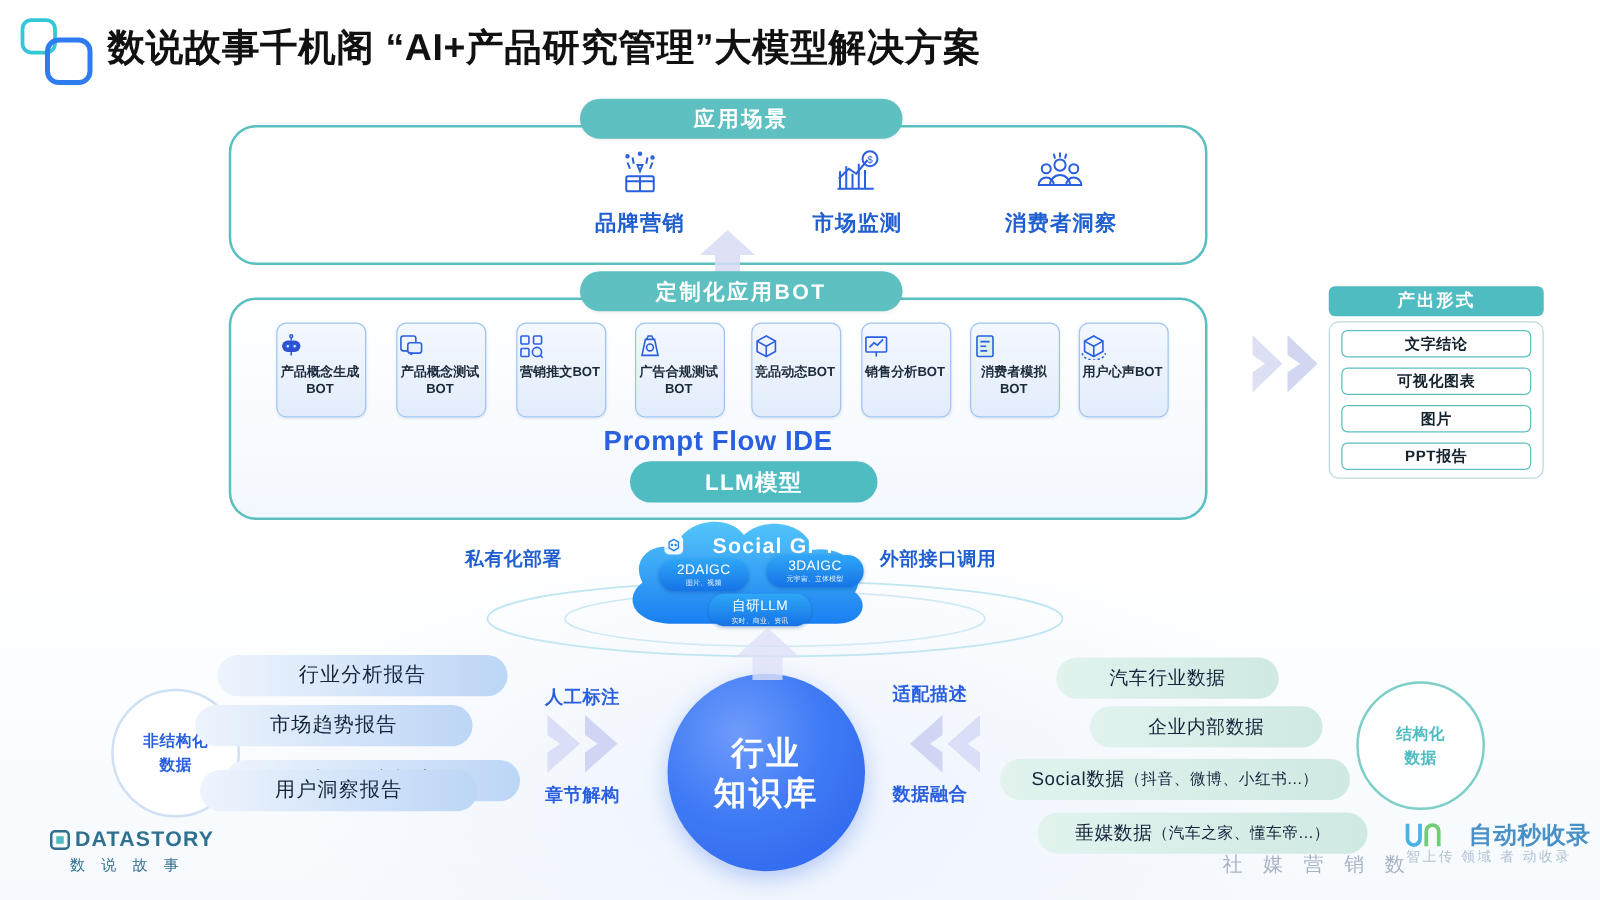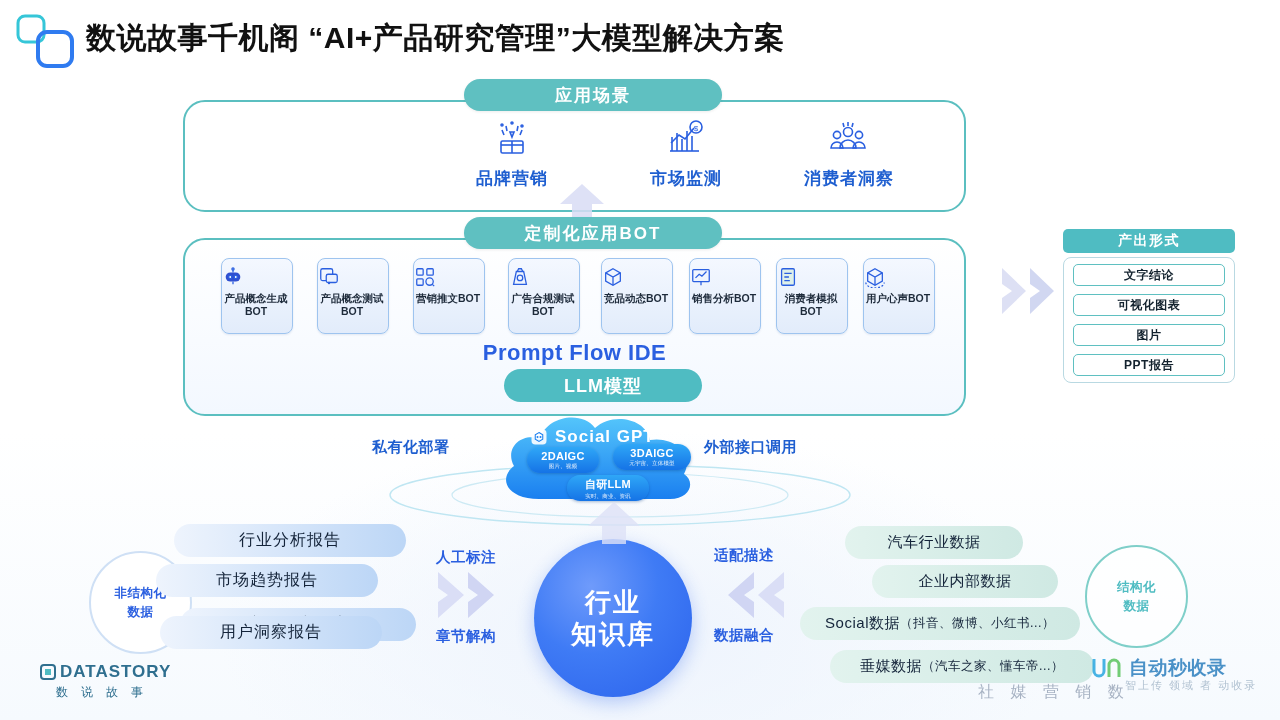--- a/index.html
+++ b/index.html
@@ -100,21 +100,21 @@
   }
   #label-private  { left: 372px; top: 438px; }
   #label-external { left: 704px; top: 438px; }
 
   .cloud-pill {
     position: absolute; border-radius: 14px;
     background: linear-gradient(180deg,#2fa7f7 0%, #1573e6 100%);
     display:flex; flex-direction:column; align-items:center; justify-content:center;
     color:#ffffff; box-shadow: 0 1px 3px rgba(10,60,130,0.35);
   }
-  .cloud-pill .cp-title { font-size: 11px; font-weight: 700; letter-spacing: .3px; }
+  .cloud-pill .cp-title { font-size: 11px; font-weight: 400; letter-spacing: .3px; }
   .cloud-pill .cp-sub { font-size: 5.5px; opacity: .92; margin-top: 1px; letter-spacing:.2px; }
 
   
   #output-title {
     position: absolute; left: 1063px; top: 229px; width: 172px; height: 24px;
     border-radius: 5px; background: #4fbcc2; color:#fff;
     font-size: 14px; font-weight: 700; letter-spacing: 1.5px;
     display:flex; align-items:center; justify-content:center;
   }
   #output-box {
@@ -186,22 +186,22 @@
     display:flex; align-items:center; gap:4px;
   }
   #brand-cn {
     font-size: 12px; color:#2f6f8f; letter-spacing: 13px; padding-left: 16px;
   }
   #watermark-cn {
     position: absolute; left: 978px; top: 682px;
     font-size: 16px; color:#8d9bb0; opacity:.75; letter-spacing: 6px; white-space: nowrap;
   }
   #watermark-brand {
-    position: absolute; left: 1090px; top: 655px;
-    display:flex; align-items:center; gap:3px; opacity:.85;
+    position: absolute; left: 1122px; top: 655px;
+    display:flex; align-items:center; gap:17px; opacity:.85;
   }
   #watermark-brand .wm-text {
     font-size: 19px; font-weight:700; color:#2c7fbe; letter-spacing:.5px; white-space:nowrap;
   }
   #watermark-sub {
     position: absolute; left: 1125px; top: 678px;
     font-size: 11px; color:#9fb3c6; opacity:.8; letter-spacing:2px; white-space:nowrap;
   }
 </style>
 </head>
@@ -374,21 +374,21 @@
     <defs>
       <linearGradient id="cg" x1="0" y1="0" x2="0" y2="1">
         <stop offset="0%" stop-color="#54c5fb"></stop>
           <stop offset="100%" stop-color="#1a7ff0"></stop>
       </linearGradient>
     </defs>
     <path d="M45 95 C12 95 4 74 20 62 C10 44 28 28 46 35 C52 12 88 6 101 24
              C118 8 152 14 156 36 C182 32 200 52 190 70 C202 78 196 95 176 95 Z" fill="url(#cg)"></path>
   </svg>
 
-  <div style="position:absolute;left:530px;top:427px;display:flex;align-items:center;gap:7px">
+  <div style="position:absolute;left:530px;top:427px;display:flex;gap:22px">
     <svg width="18" height="18" viewBox="0 0 24 24">
       <rect x="2" y="2" width="20" height="20" rx="5" fill="#ffffff" opacity=".9"></rect>
       <path d="M12 6 L17 9 L17 15 L12 18 L7 15 L7 9 Z" fill="none" stroke="#1a7ff0" stroke-width="1.4"></path>
       <circle cx="10" cy="12" r="1.3" fill="#1a7ff0"></circle>
         <circle cx="14" cy="12" r="1.3" fill="#1a7ff0"></circle>
     </svg>
     <span style="font-size:17px;font-weight:700;color:#ffffff;letter-spacing:1px">Social GPT</span>
   </div>
 
   <div class="cloud-pill" style="left:527px;top:447px;width:72px;height:26px">

